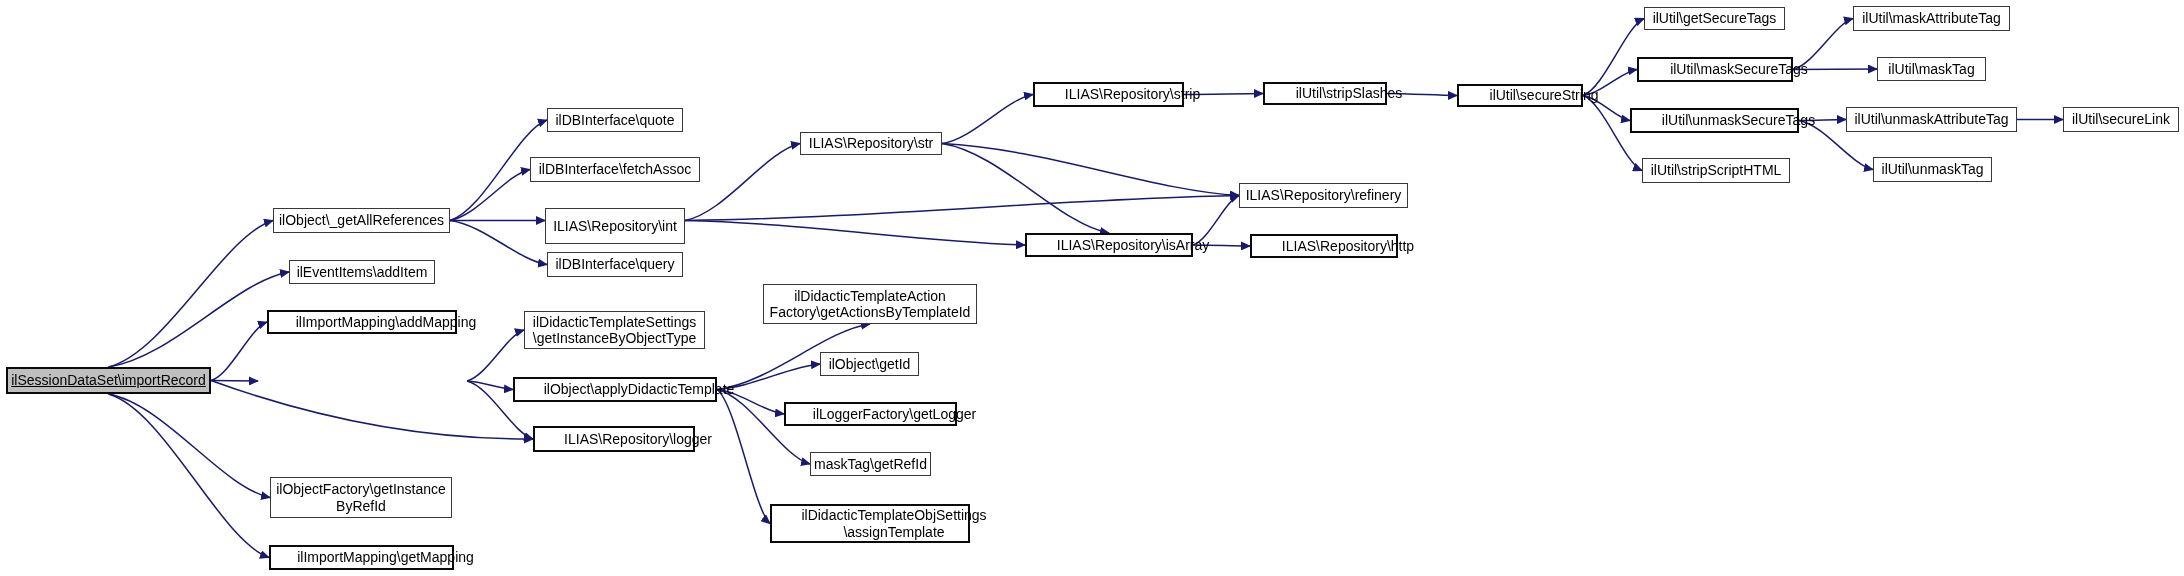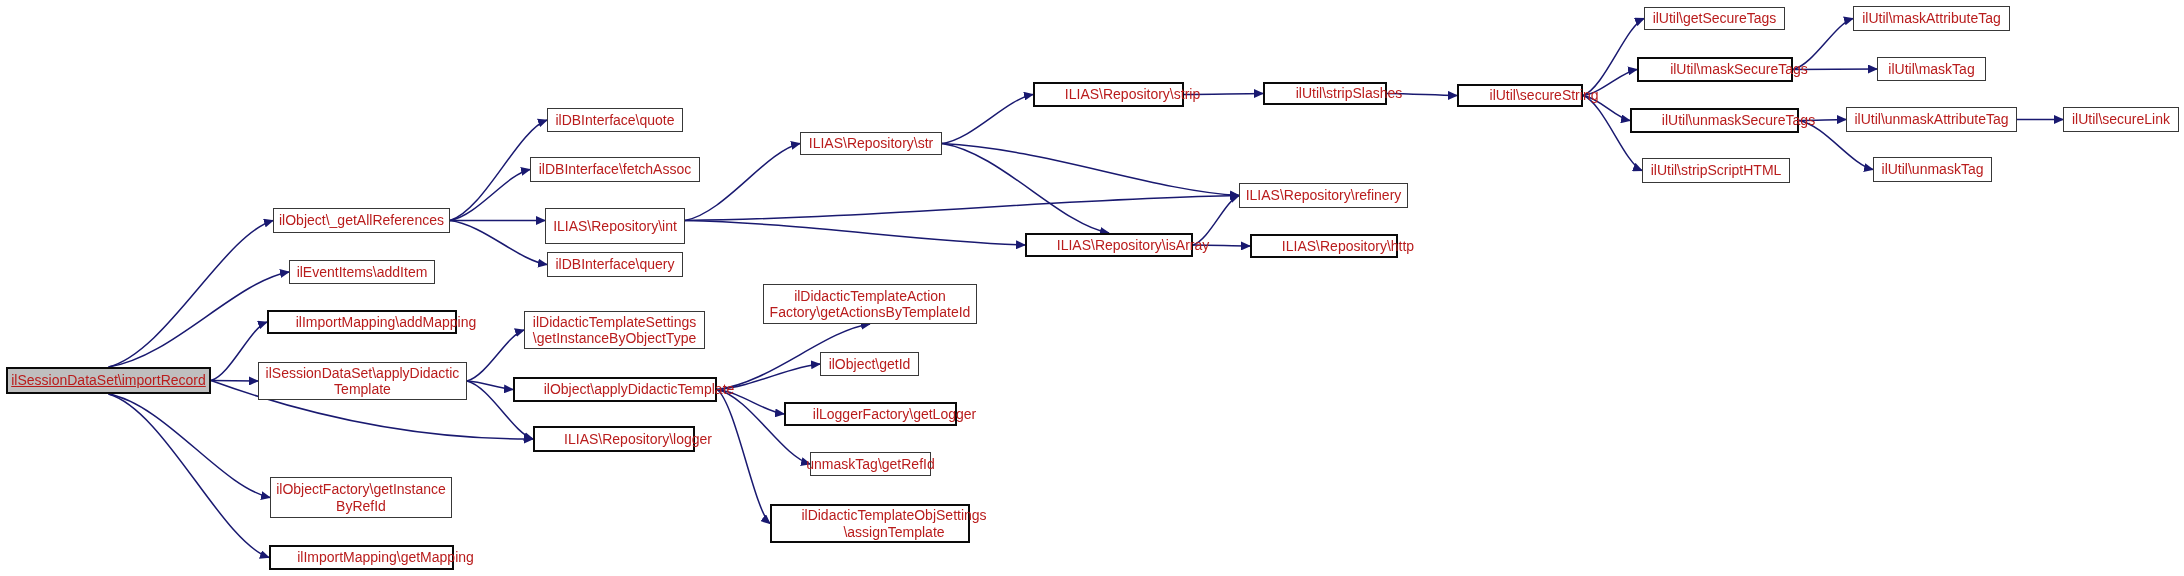--- a/index.html
+++ b/index.html
@@ -1,21 +1,21 @@
 <!DOCTYPE html>
 <html><head>
 <meta charset="utf-8">
 <style>
   html,body{margin:0;padding:0;background:#ffffff;}
   #stage{position:relative;width:2184px;height:576px;background:#ffffff;overflow:hidden;
          font-family:"Liberation Sans",sans-serif;}
   #edge-layer{position:absolute;left:0;top:0;width:2184px;height:576px;pointer-events:none;}
   .node{position:absolute;background:#ffffff;border:1px solid #383838;box-sizing:border-box;
         display:flex;flex-direction:column;align-items:center;justify-content:center;
-        font-size:14px;line-height:16.5px;color:#b91c1c;white-space:nowrap;cursor:pointer;}
+        font-size:14px;line-height:16.5px;color:#000000;white-space:nowrap;cursor:pointer;}
   .node.bold{border-width:2px;border-color:#0a0a0a;padding-left:48px;}
   .node.root{background:#bfbfbf;border-width:2px;border-color:#0a0a0a;cursor:default;text-decoration:underline;}
   .node span{display:block;padding:0 4px;}
 </style>
 </head>
 <body>
 
 <div id="stage">
   <svg id="edge-layer" viewBox="0 0 2184 576" xmlns="http://www.w3.org/2000/svg">
       <defs>
@@ -67,24 +67,20 @@
     </div>
     <div class="node" style="left: 273px; top: 208px; width: 177px; height: 25px;">
       <span>ilObject\_getAllReferences</span>
     </div>
     <div class="node" style="left: 289px; top: 260px; width: 146px; height: 24px;">
       <span>ilEventItems\addItem</span>
     </div>
     <div class="node bold" style="left: 267px; top: 310px; width: 190px; height: 24px;">
       <span>ilImportMapping\addMapping</span>
     </div>
-    <div class="node" style="left: 258px; top: 362px; width: 209px; height: 38px;">
-      <span>ilSessionDataSet\applyDidactic</span>
-      <span>Template</span>
-    </div>
     <div class="node" style="left: 270px; top: 477px; width: 182px; height: 41px;">
       <span>ilObjectFactory\getInstance</span>
       <span>ByRefId</span>
     </div>
     <div class="node bold" style="left: 269px; top: 545px; width: 185px; height: 25px;">
       <span>ilImportMapping\getMapping</span>
     </div>
     <div class="node" style="left: 547px; top: 108px; width: 136px; height: 24px;">
       <span>ilDBInterface\quote</span>
     </div>
@@ -114,21 +110,21 @@
       <span>ilDidacticTemplateAction</span>
       <span>Factory\getActionsByTemplateId</span>
     </div>
     <div class="node" style="left: 820px; top: 352px; width: 99px; height: 24px;">
       <span>ilObject\getId</span>
     </div>
     <div class="node bold" style="left: 784px; top: 402px; width: 173px; height: 24px;">
       <span>ilLoggerFactory\getLogger</span>
     </div>
     <div class="node" style="left: 810px; top: 452px; width: 121px; height: 24px;">
-      <span>unmaskTag\getRefId</span>
+      <span>maskTag\getRefId</span>
     </div>
     <div class="node bold" style="left: 770px; top: 504px; width: 200px; height: 39px;">
       <span>ilDidacticTemplateObjSettings</span>
       <span>\assignTemplate</span>
     </div>
     <div class="node bold" style="left: 1033px; top: 82px; width: 151px; height: 25px;">
       <span>ILIAS\Repository\strip</span>
     </div>
     <div class="node bold" style="left: 1025px; top: 233px; width: 168px; height: 24px;">
       <span>ILIAS\Repository\isArray</span>

